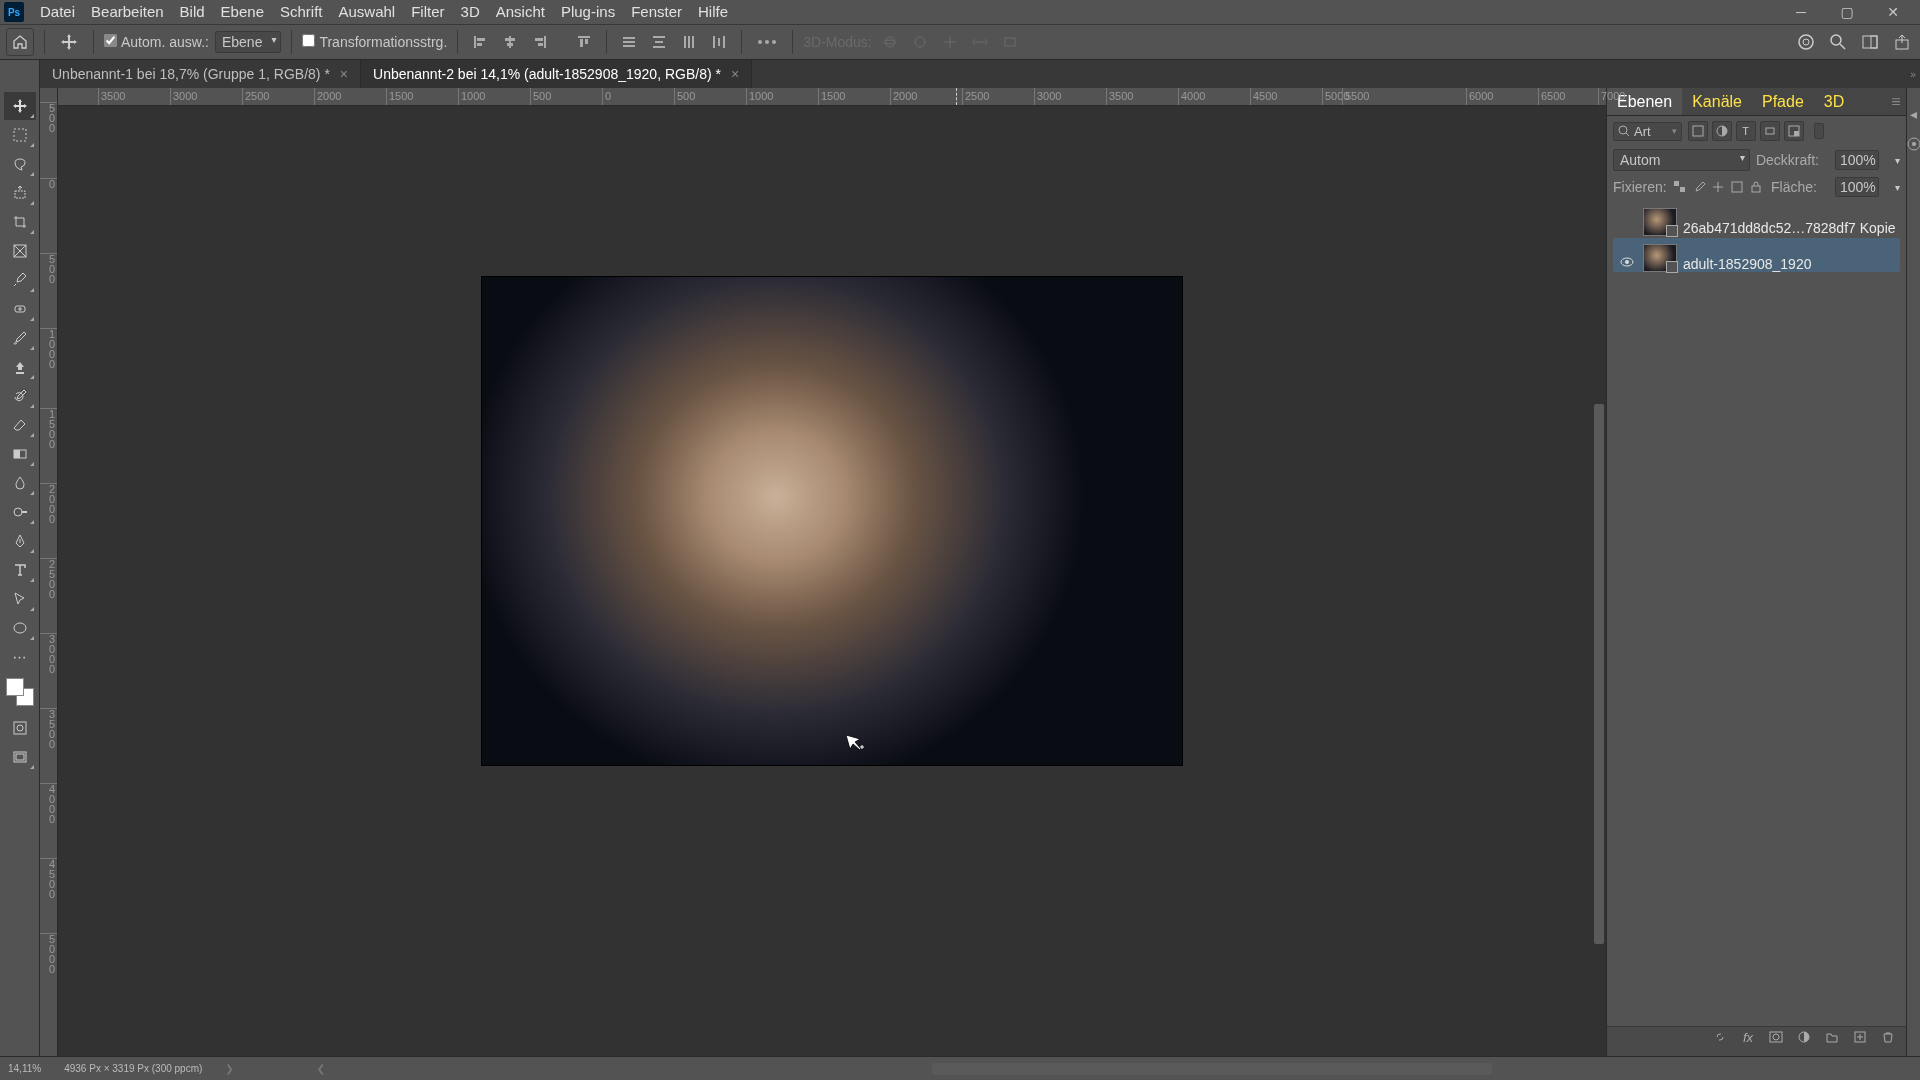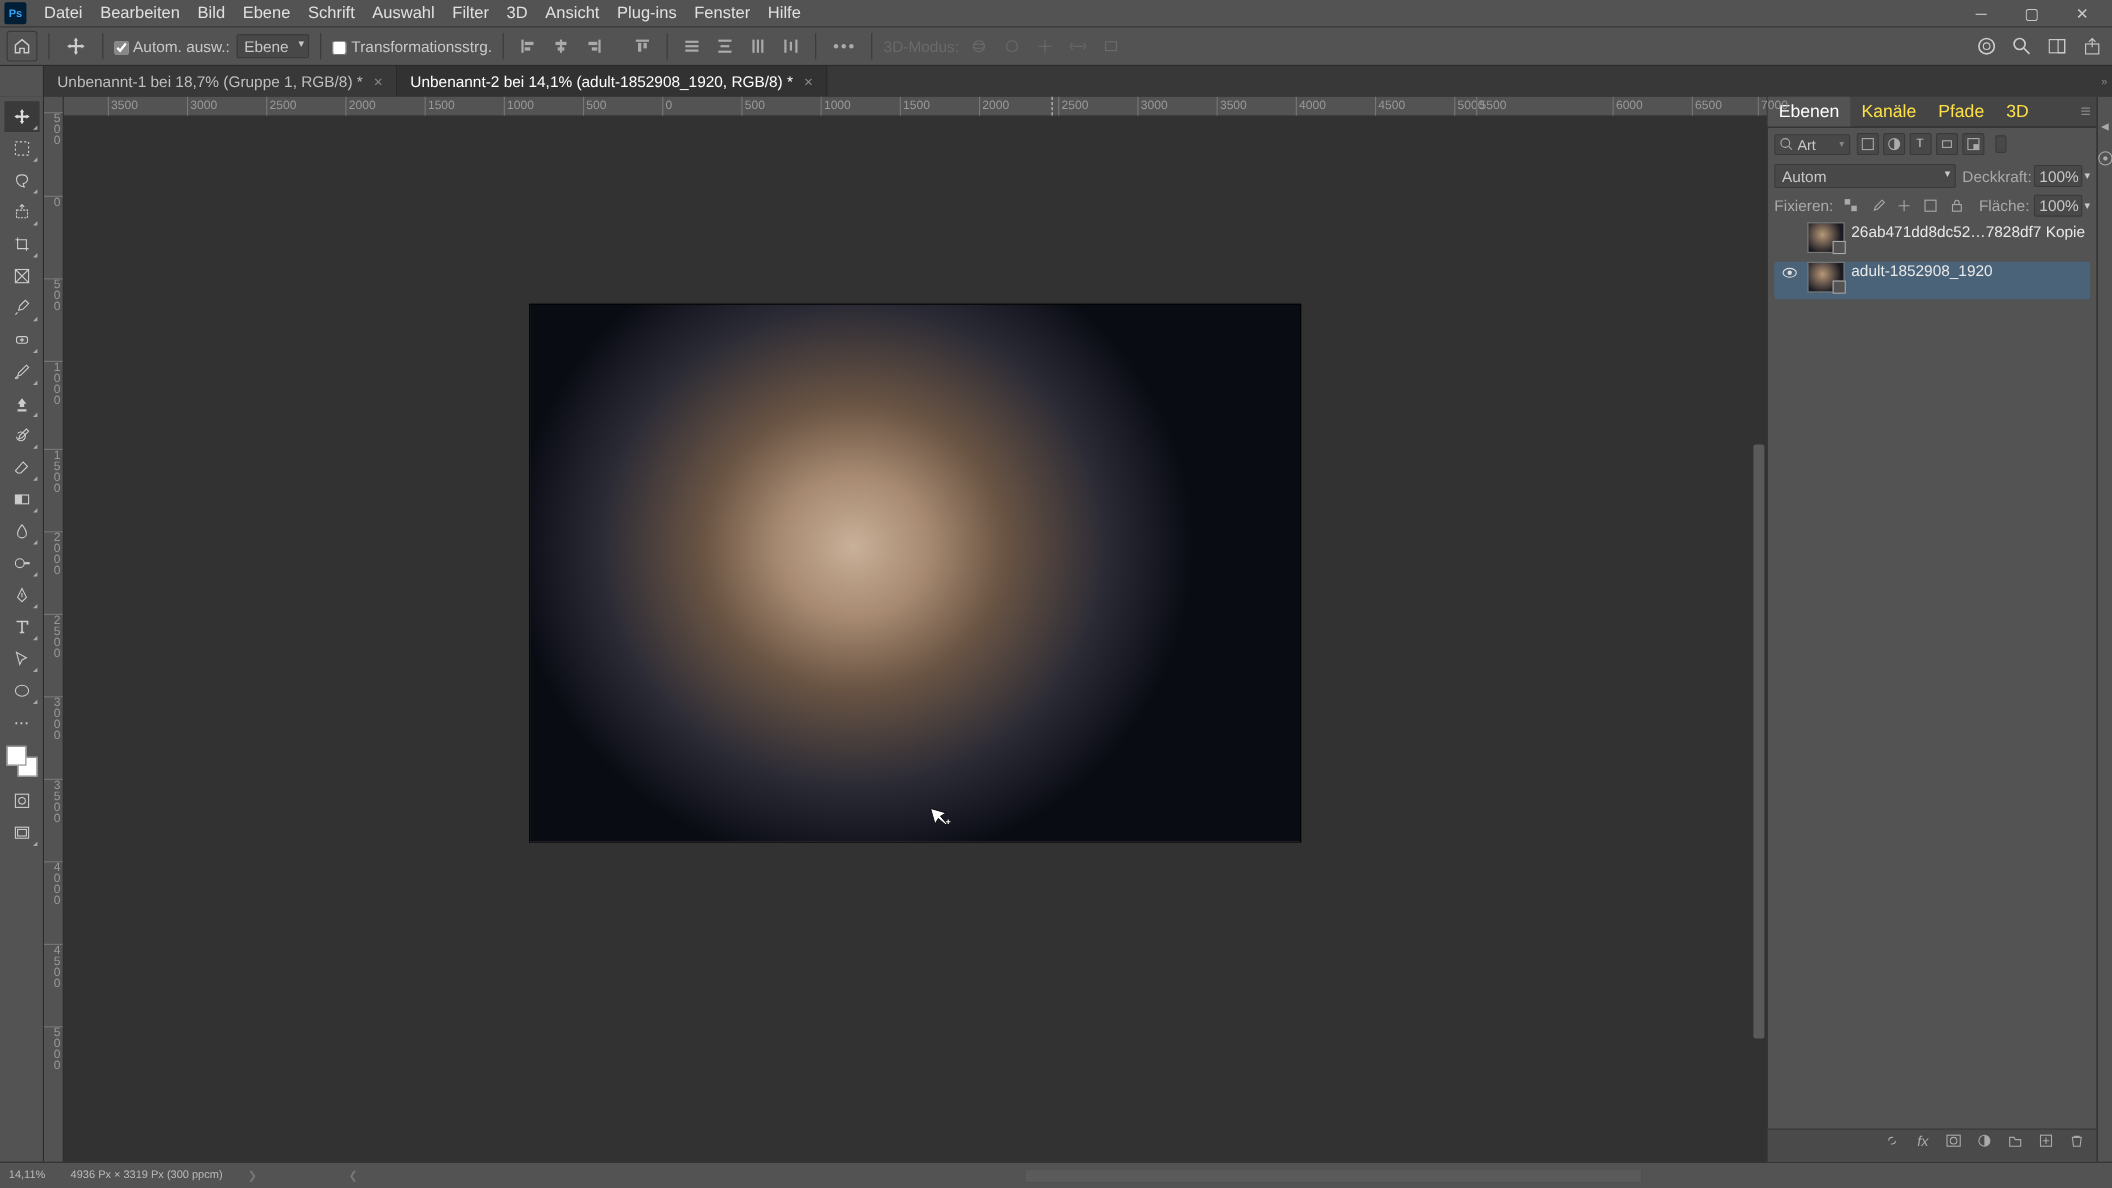--- a/index.html
+++ b/index.html
@@ -9,21 +9,21 @@
 .menubar { height: 24px; background: #535353; display: flex; align-items: center; padding: 0 4px; }
 .ps-logo { width: 20px; height: 20px; background: #001e36; color: #31a8ff; font-size: 10px; font-weight: bold; display: flex; align-items: center; justify-content: center; border-radius: 2px; margin-right: 8px; }
 .menu-item { padding: 0 8px; font-size: 15px; color: #e0e0e0; cursor: default; line-height: 24px; }
 .window-controls { margin-left: auto; display: flex; }
 .win-btn { width: 46px; height: 24px; display: flex; align-items: center; justify-content: center; color: #c8c8c8; }
 
 
 .optionsbar { height: 36px; background: #535353; border-top: 1px solid #383838; border-bottom: 1px solid #2a2a2a; display: flex; align-items: center; padding: 0 6px; gap: 6px; }
 .opt-home { width: 28px; height: 28px; display: flex; align-items: center; justify-content: center; border: 1px solid #3a3a3a; border-radius: 3px; }
 .opt-move-icon { width: 28px; height: 28px; display: flex; align-items: center; justify-content: center; }
-.opt-chk { display: flex; align-items: flex-end; gap: 4px; font-size: 14px; }
+.opt-chk { display: flex; align-items: flex-start; gap: 4px; font-size: 14px; }
 .opt-chk input { accent-color: #888; }
 .opt-select { background: #484848; border: 1px solid #3a3a3a; color: #c8c8c8; padding: 2px 18px 2px 6px; border-radius: 2px; font-size: 14px; position: relative; }
 .opt-select::after { content: '▾'; position: absolute; right: 4px; top: 2px; font-size: 10px; }
 .opt-divider { width: 1px; height: 24px; background: #3a3a3a; margin: 0 4px; }
 .opt-iconbtn { width: 24px; height: 24px; display: flex; align-items: center; justify-content: center; color: #aaa; }
 .opt-iconbtn.dim { opacity: 0.45; }
 .opt-dots { display: flex; gap: 3px; padding: 0 6px; }
 .opt-dots span { width: 4px; height: 4px; background: #aaa; border-radius: 50%; }
 .opt-label-dim { color: #6a6a6a; font-size: 14px; }
 .opt-right { margin-left: auto; display: flex; gap: 8px; align-items: center; }
@@ -75,29 +75,29 @@
 .ptab-menu { margin-left: auto; width: 20px; display: flex; align-items: center; justify-content: center; color: #888; }
 .layer-filter { height: 30px; display: flex; align-items: center; gap: 6px; padding: 0 6px; }
 .filter-search { flex: 0 0 auto; display: flex; align-items: center; background: #484848; border: 1px solid #3a3a3a; border-radius: 2px; padding: 1px 4px; gap: 4px; }
 .filter-search input { background: none; border: none; color: #c8c8c8; width: 34px; font-size: 13px; outline: none; }
 .filter-icons { display: flex; gap: 4px; }
 .filter-icons .fi { width: 20px; height: 20px; display: flex; align-items: center; justify-content: center; background: #484848; border: 1px solid #3a3a3a; border-radius: 2px; font-size: 11px; }
 .filter-toggle { width: 10px; height: 16px; background: #484848; border: 1px solid #3a3a3a; border-radius: 2px; margin-left: 4px; }
 .blend-row { height: 28px; display: flex; align-items: center; padding: 0 6px; gap: 6px; font-size: 14px; }
 .blend-select { flex: 1; background: #484848; border: 1px solid #3a3a3a; padding: 2px 6px; border-radius: 2px; position: relative; }
 .blend-select::after { content: '▾'; position: absolute; right: 4px; font-size: 10px; }
-.pct-field { display: flex; align-items: center; gap: 2px; }
+.pct-field { display: flex; align-items: center; gap: 16px; }
 .pct-field .lbl { color: #aaa; }
 .pct-field .val { background: #484848; border: 1px solid #3a3a3a; padding: 1px 4px; border-radius: 2px; width: 44px; text-align: right; }
 .pct-field .caret { font-size: 10px; }
 .lock-row { height: 26px; display: flex; align-items: center; padding: 0 6px; gap: 4px; font-size: 14px; }
 .lock-row .lbl { color: #aaa; margin-right: 2px; }
 .lock-btn { width: 20px; height: 20px; display: flex; align-items: center; justify-content: center; color: #aaa; }
 .layers-list { flex: 1; padding: 2px 6px; overflow: hidden; }
-.layer-row { height: 34px; display: flex; align-items: flex-start; gap: 6px; border-radius: 2px; padding: 0 4px; margin-bottom: 2px; }
+.layer-row { height: 34px; display: flex; align-items: flex-end; gap: 6px; border-radius: 2px; padding: 0 4px; margin-bottom: 2px; }
 .layer-row.selected { background: #4a6378; }
 .layer-vis { width: 20px; height: 20px; display: flex; align-items: center; justify-content: center; color: #ccc; }
 .layer-thumb { width: 34px; height: 28px; background: #222; border: 1px solid #777; position: relative; }
 .layer-thumb.so::after { content: ''; position: absolute; right: -2px; bottom: -2px; width: 10px; height: 10px; background: #535353; border: 1px solid #aaa; }
 .layer-name { font-size: 14px; color: #e8e8e8; white-space: nowrap; overflow: hidden; text-overflow: ellipsis; }
 .panel-footer { height: 30px; display: flex; justify-content: flex-end; gap: 8px; padding: 0 8px; border-top: 1px solid #3a3a3a; background: #4a4a4a; }
 .pf-btn { width: 20px; height: 20px; display: flex; align-items: center; justify-content: center; color: #aaa; font-size: 13px; }
 
 
 .statusbar { height: 24px; background: #535353; border-top: 1px solid #2a2a2a; display: flex; align-items: center; padding: 0 8px; font-size: 10px; color: #bbb; gap: 23px; }

